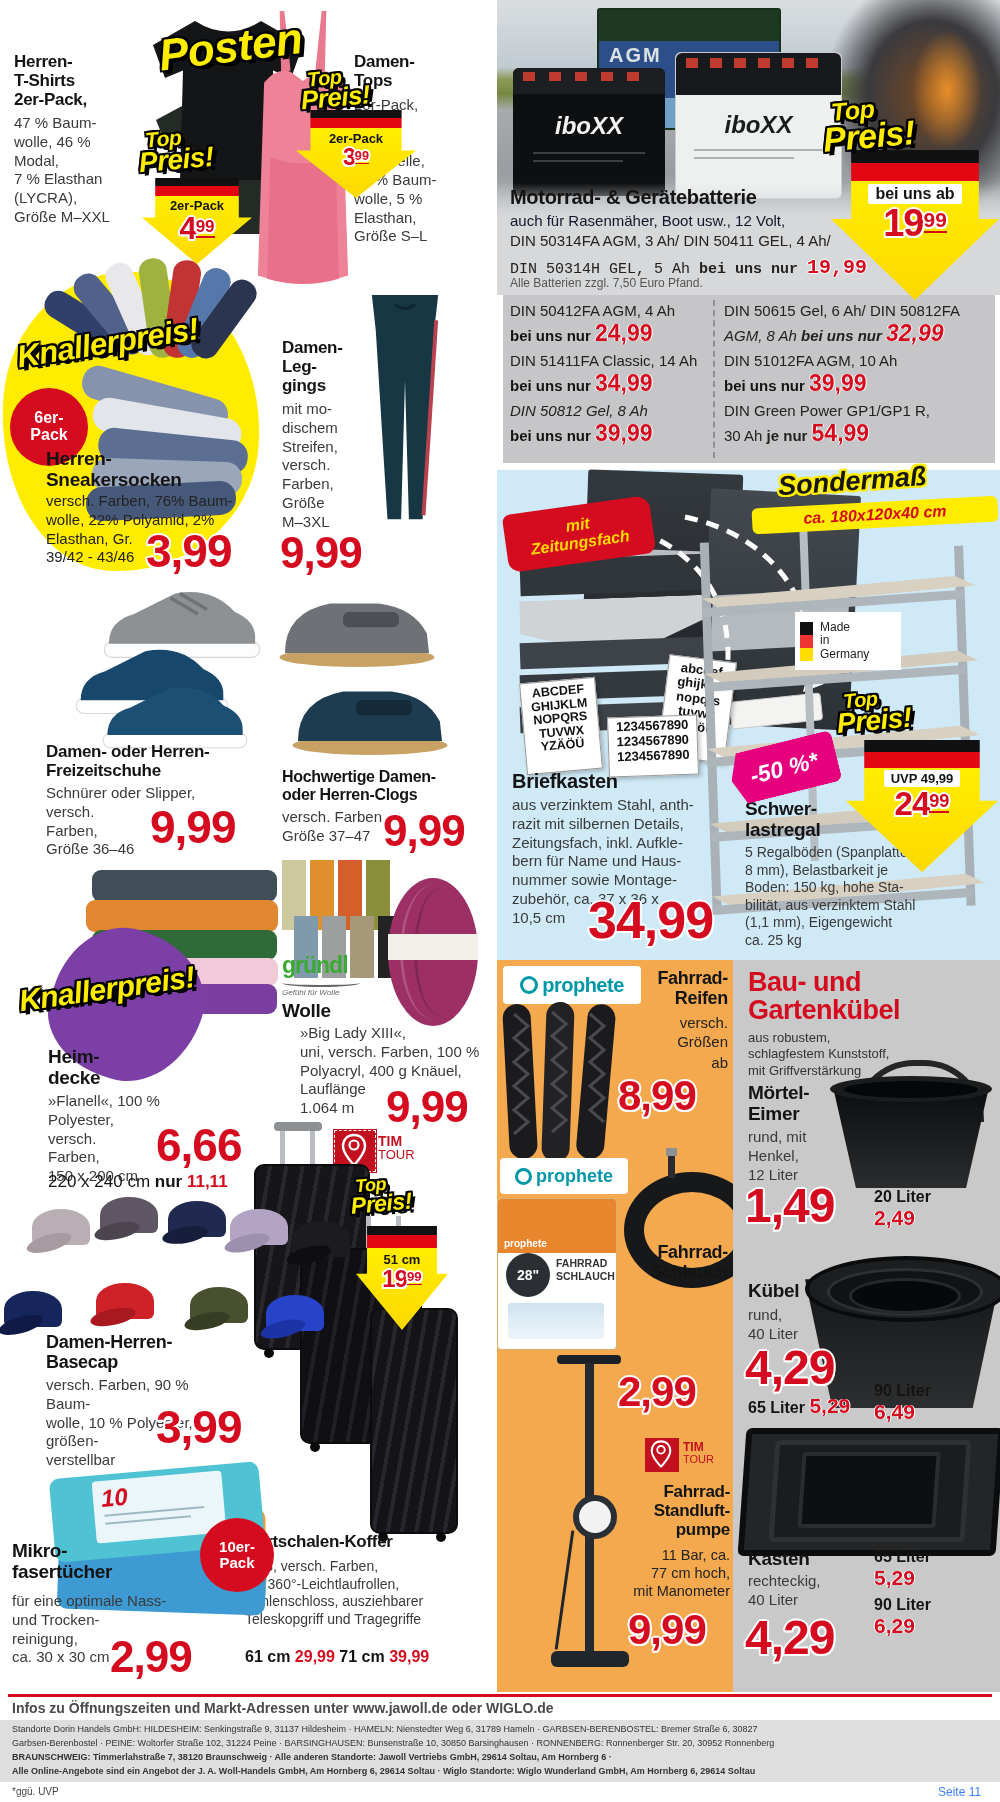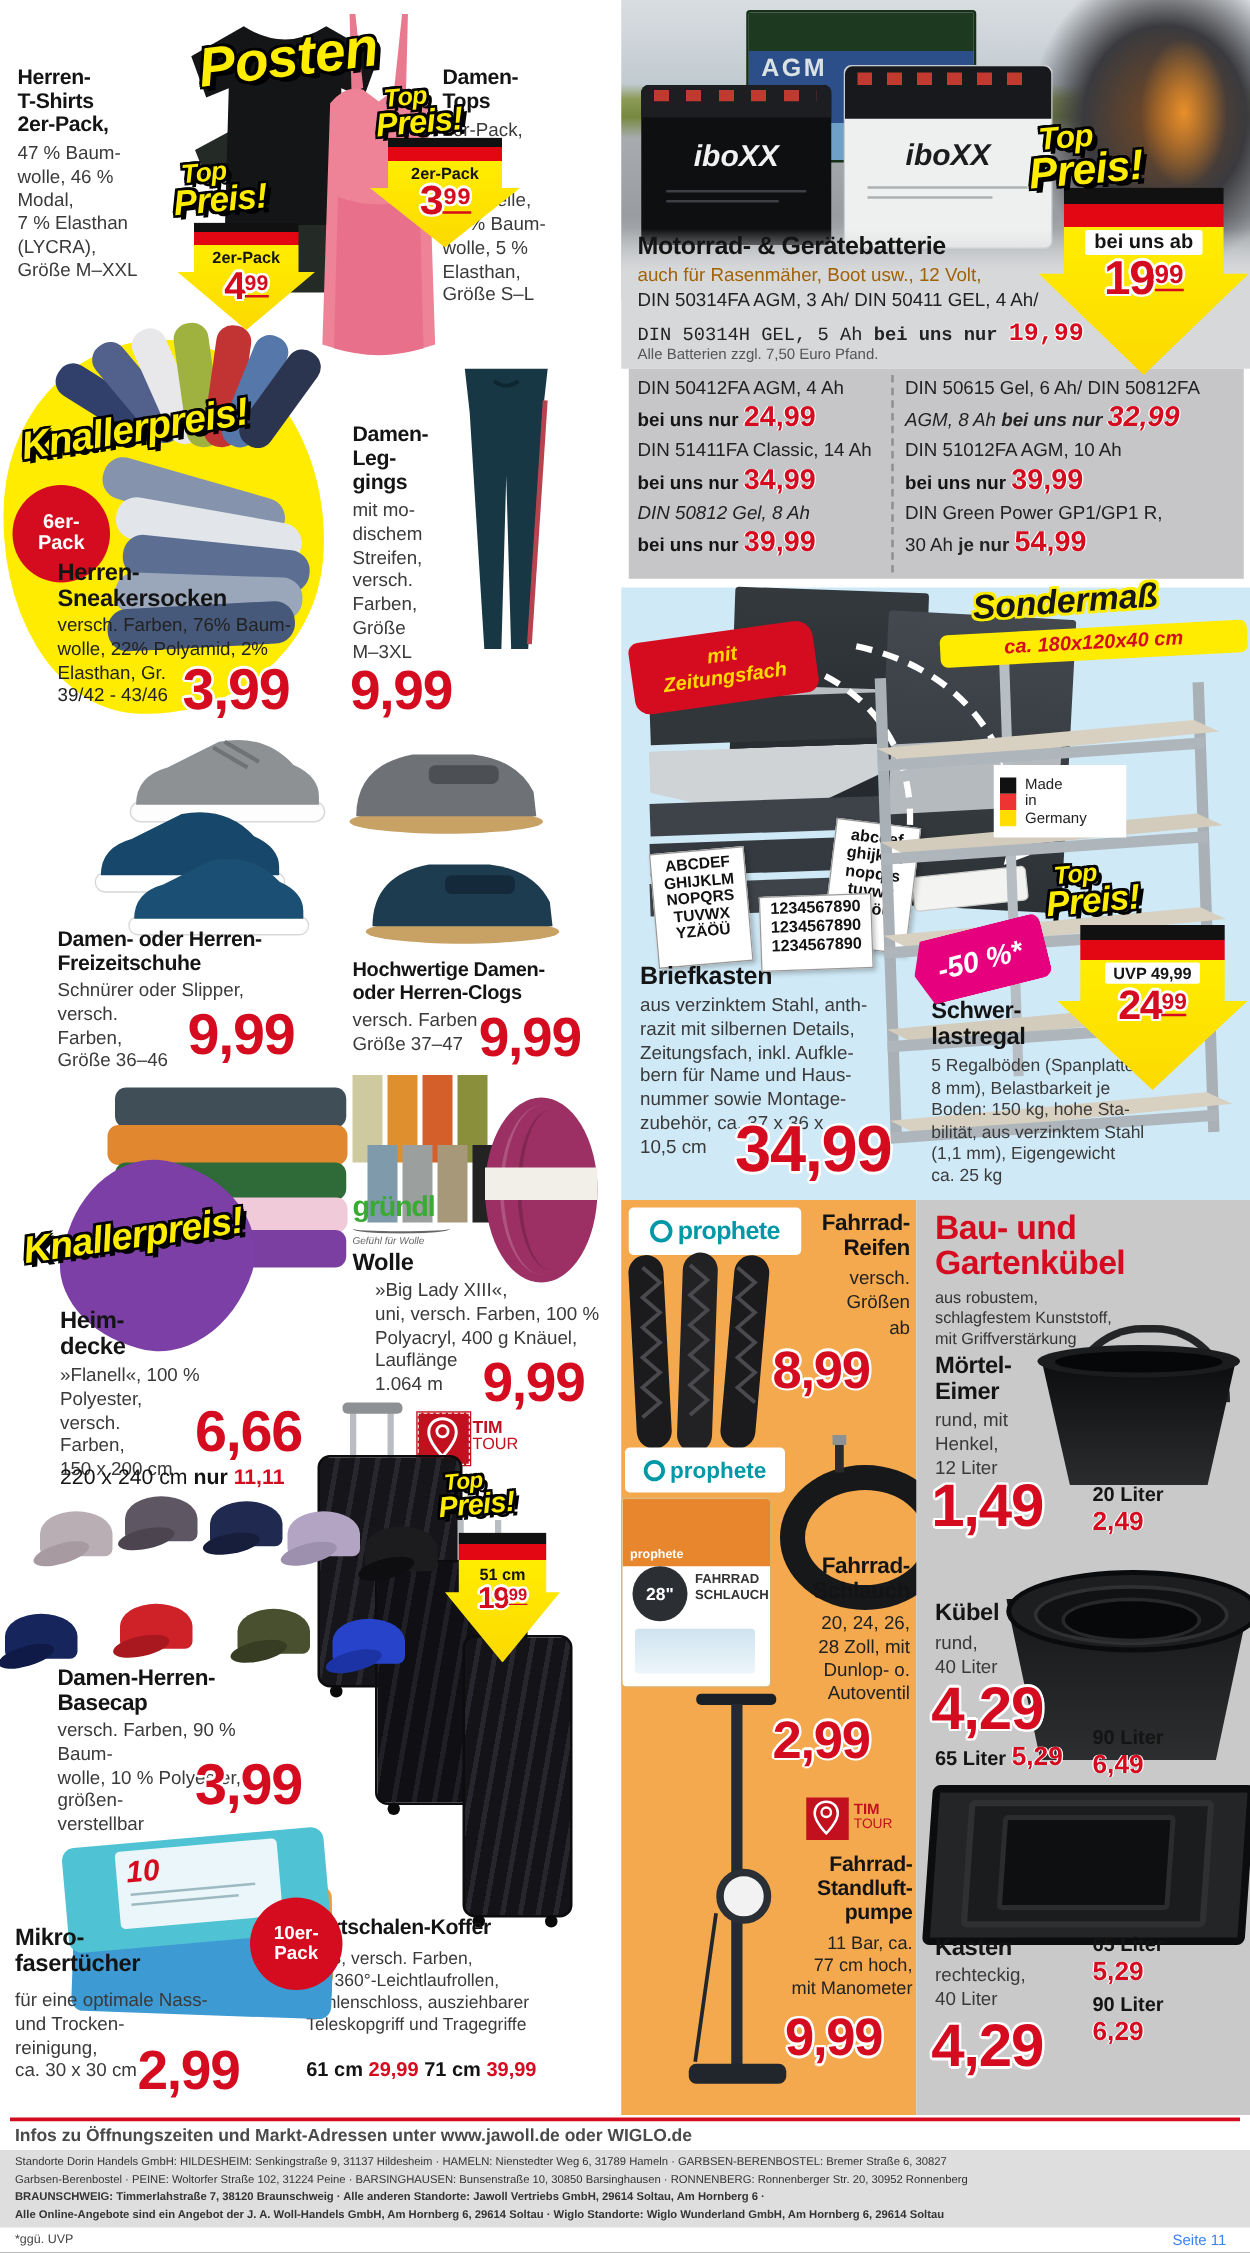--- a/index.html
+++ b/index.html
@@ -80,21 +80,21 @@
 95 % Baum-
 wolle, 5 %
 Elasthan,
 Größe S–L</div>
   <div class="abs yel" style="left:300px;top:66px;width:120px;transform:rotate(-5deg);z-index:3;">
     <div style="font-size:20px;margin-left:8px;">Top</div>
     <div style="font-size:26px;">Preis!</div>
   </div>
   <div class="abs arrow" style="left:296px;top:110px;width:120px;height:88px;z-index:2;">
     <div class="pack" style="margin-top:21px;font-size:13px;">2er-Pack</div>
-    <div class="pr" style="font-size:34px;line-height:1;font-family:Liberation Mono, monospace;"><span>3</span><span class="ps">99</span></div>
+    <div class="pr" style="font-size:23px;line-height:1;"><span>3</span><span class="ps">99</span></div>
   </div>
 
   <div class="abs blob" style="left:2px;top:272px;width:258px;height:300px;border-radius:48% 52% 55% 45% / 45% 55% 45% 55%;transform:rotate(4deg);"></div>
   <div class="abs" style="left:68px;top:258px;width:180px;height:120px;">
     <div class="abs" style="left:4px;top:18px;width:28px;height:92px;background:#31406b;border-radius:13px;transform:rotate(-58deg);"></div>
     <div class="abs" style="left:28px;top:8px;width:28px;height:96px;background:#51618c;border-radius:13px;transform:rotate(-40deg);"></div>
     <div class="abs" style="left:52px;top:2px;width:28px;height:98px;background:#e8e8ea;border-radius:13px;transform:rotate(-24deg);"></div>
     <div class="abs" style="left:76px;top:0;width:28px;height:100px;background:#9fb23f;border-radius:13px;transform:rotate(-8deg);"></div>
     <div class="abs" style="left:100px;top:2px;width:28px;height:98px;background:#c23434;border-radius:13px;transform:rotate(8deg);"></div>
     <div class="abs" style="left:122px;top:8px;width:28px;height:94px;background:#5577aa;border-radius:13px;transform:rotate(22deg);"></div>
@@ -365,21 +365,21 @@
     <div style="font-size:25px;margin-left:10px;">Top</div>
     <div style="font-size:34px;">Preis!</div>
   </div>
   <div class="abs arrow" style="left:831px;top:150px;width:168px;height:150px;z-index:3;">
     <div class="whitebox" style="margin-top:34px;font-size:16px;">bei uns ab</div>
     <div class="pr" style="font-size:38px;line-height:1.05;"><span>19</span><span class="ps">99</span></div>
   </div>
 
   <div class="abs" style="left:497px;top:183px;width:503px;height:112px;background:linear-gradient(180deg,rgba(214,216,218,0) 0,#d6d8da 30%);"></div>
   <div class="abs hd" style="left:510px;top:186px;font-size:20px;">Motorrad- &amp; Gerätebatterie</div>
-  <div class="abs tx" style="left:510px;top:212px;font-size:15px;color:#a16207;">auch für Rasenmäher, Boot usw., 12 Volt,</div>
+  <div class="abs tx" style="left:510px;top:212px;font-size:15px;color:#0f172a;">auch für Rasenmäher, Boot usw., 12 Volt,</div>
   <div class="abs tx" style="left:510px;top:232px;font-size:15px;color:#222;">DIN 50314FA AGM, 3 Ah/ DIN 50411 GEL, 4 Ah/</div>
   <div class="abs" style="left:510px;top:256px;font-size:15px;color:#222;font-family:Liberation Mono, monospace;">
     <span>DIN 50314H GEL, 5 Ah </span><b>bei uns nur </b><b style="color:#d50c1f;font-size:20px;text-shadow:-1px 0 #fff,1px 0 #fff,0 1px #fff,0 -1px #fff;">19,99</b>
   </div>
   <div class="abs" style="left:510px;top:276px;font-size:12px;color:#555;">Alle Batterien zzgl. 7,50 Euro Pfand.</div>
 
   <div class="abs" style="left:503px;top:295px;width:492px;height:168px;background:#c6c6c8;"></div>
   <div class="abs" style="left:713px;top:300px;width:0;height:158px;border-left:2px dashed #8f8f91;"></div>
 
   <div class="abs tx" style="left:510px;top:302px;font-size:15px;color:#222;">DIN 50412FA AGM, 4 Ah</div>
@@ -534,24 +534,20 @@
     </div>
     <div style="position:absolute;left:8px;top:54px;width:44px;height:44px;background:#2b2f33;border-radius:50%;display:flex;align-items:center;justify-content:center;">
       <span style="color:#fff;font-weight:700;font-size:14px;">28"</span>
     </div>
     <div class="pre" style="position:absolute;left:58px;top:58px;font-size:10.5px;font-weight:700;color:#333;line-height:1.2;">FAHRRAD
 SCHLAUCH</div>
     <div style="position:absolute;left:10px;top:104px;width:96px;height:36px;background:linear-gradient(180deg,#cfe3ef,#eef6fb);border-radius:3px;"></div>
   </div>
   <div class="abs hd pre" style="left:628px;top:1242px;width:100px;font-size:18px;text-align:right;">Fahrrad-
 Schlauch</div>
-  <div class="abs tx pre" style="left:628px;top:1290px;width:100px;font-size:15px;text-align:right;color:#222;">20, 24, 26,
-28 Zoll, mit
-Dunlop- o.
-Autoventil</div>
   <div class="abs pr" style="left:618px;top:1368px;font-size:42px;">2,99</div>
 
   <div class="abs" style="left:545px;top:1355px;width:95px;height:330px;">
     <div class="abs" style="left:12px;top:0;width:64px;height:9px;background:#1b2026;border-radius:4px;"></div>
     <div class="abs" style="left:40px;top:8px;width:9px;height:290px;background:#232a31;"></div>
     <div class="abs" style="left:28px;top:140px;width:32px;height:32px;background:#f2f2f2;border:6px solid #2a2f35;border-radius:50%;"></div>
     <div class="abs" style="left:18px;top:175px;width:3px;height:120px;background:#20262c;transform:rotate(8deg);"></div>
     <div class="abs" style="left:6px;top:296px;width:78px;height:16px;background:#20262c;border-radius:6px;"></div>
   </div>
   <div class="abs" style="left:645px;top:1438px;width:88px;height:40px;">

